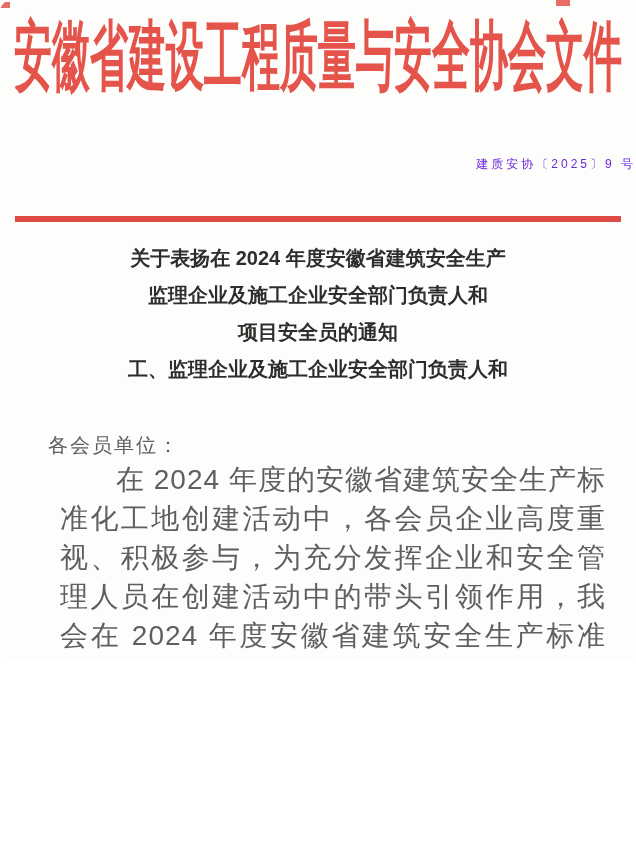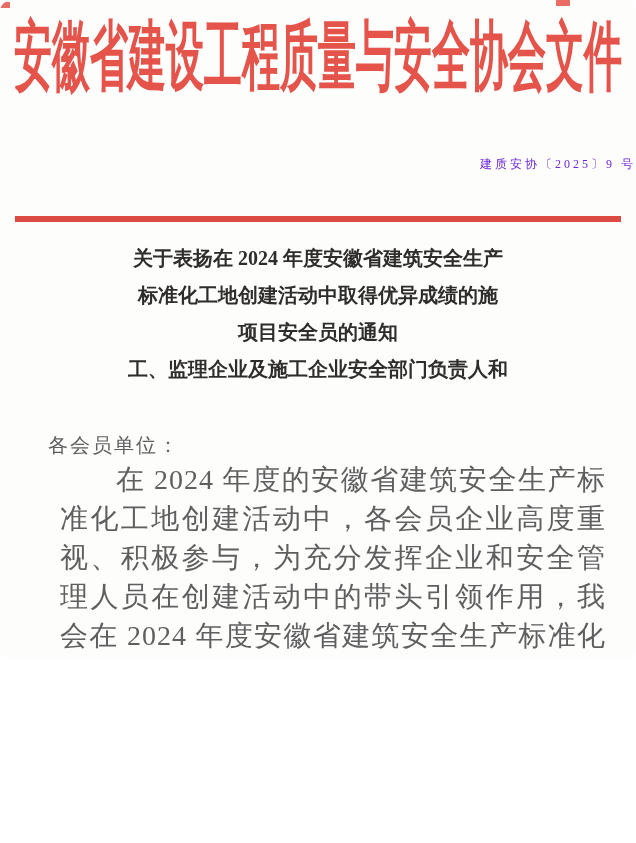--- a/index.html
+++ b/index.html
@@ -8,21 +8,21 @@
     --title-text:#2e2d2b;
     --body-text:#5f5f5f;
     --page-bg:#fdfdfc;
   }
   html,body{margin:0;padding:0;background:#ffffff;}
   .page{
     position:relative;
     width:636px;height:660px;
     background:var(--page-bg);
     overflow:hidden;
-    font-family:Liberation Serif, serif;
+    font-family:Liberation Sans, sans-serif;
     border-radius:12px;
   }
   
   .artifact{position:absolute;background:var(--header-red);opacity:.85;}
   .artifact.left{left:0;top:2px;width:10px;height:6px;}
   .artifact.right{left:556px;top:0;width:14px;height:6px;}
 
   .letterhead{
     position:absolute;top:6px;left:0;right:0;
     text-align:center;white-space:nowrap;
@@ -87,21 +87,21 @@
   <div class="letterhead">
     <span class="stretch">安徽省建设工程质量与安全协会文件</span>
   </div>
 
   <div class="doc-number">建质安协〔2025〕9 号</div>
 
   <div class="red-rule"></div>
 
   <div class="notice-title">
     <div>关于表扬在 2024 年度安徽省建筑安全生产</div>
-    <div>标准化工地创建活动中取得优异成绩的施</div>
+    <div>监理企业及施工企业安全部门负责人和</div>
     <div>项目安全员的通知</div>
     <div>工、监理企业及施工企业安全部门负责人和</div>
   </div>
 
   <div class="salutation">各会员单位：</div>
 
   <div class="body-paragraph">在 2024 年度的安徽省建筑安全生产标准化工地创建活动中，各会员企业高度重视、积极参与，为充分发挥企业和安全管理人员在创建活动中的带头引领作用，我会在 2024 年度安徽省建筑安全生产标准化工地创建活动中遴选出表现突出的施工、监理企业及施工企业安全部门负责人和项目安全员予以表扬（见附件名单）。希望受到表扬的单位及个人珍惜荣誉、再接再厉，继续在安全生产工作中发挥模范带头作用。同时，希望各会员单位不断提高安全生产意识，推动企业建筑安全生产工作再上新台阶。</div>
 
 </div>
 

